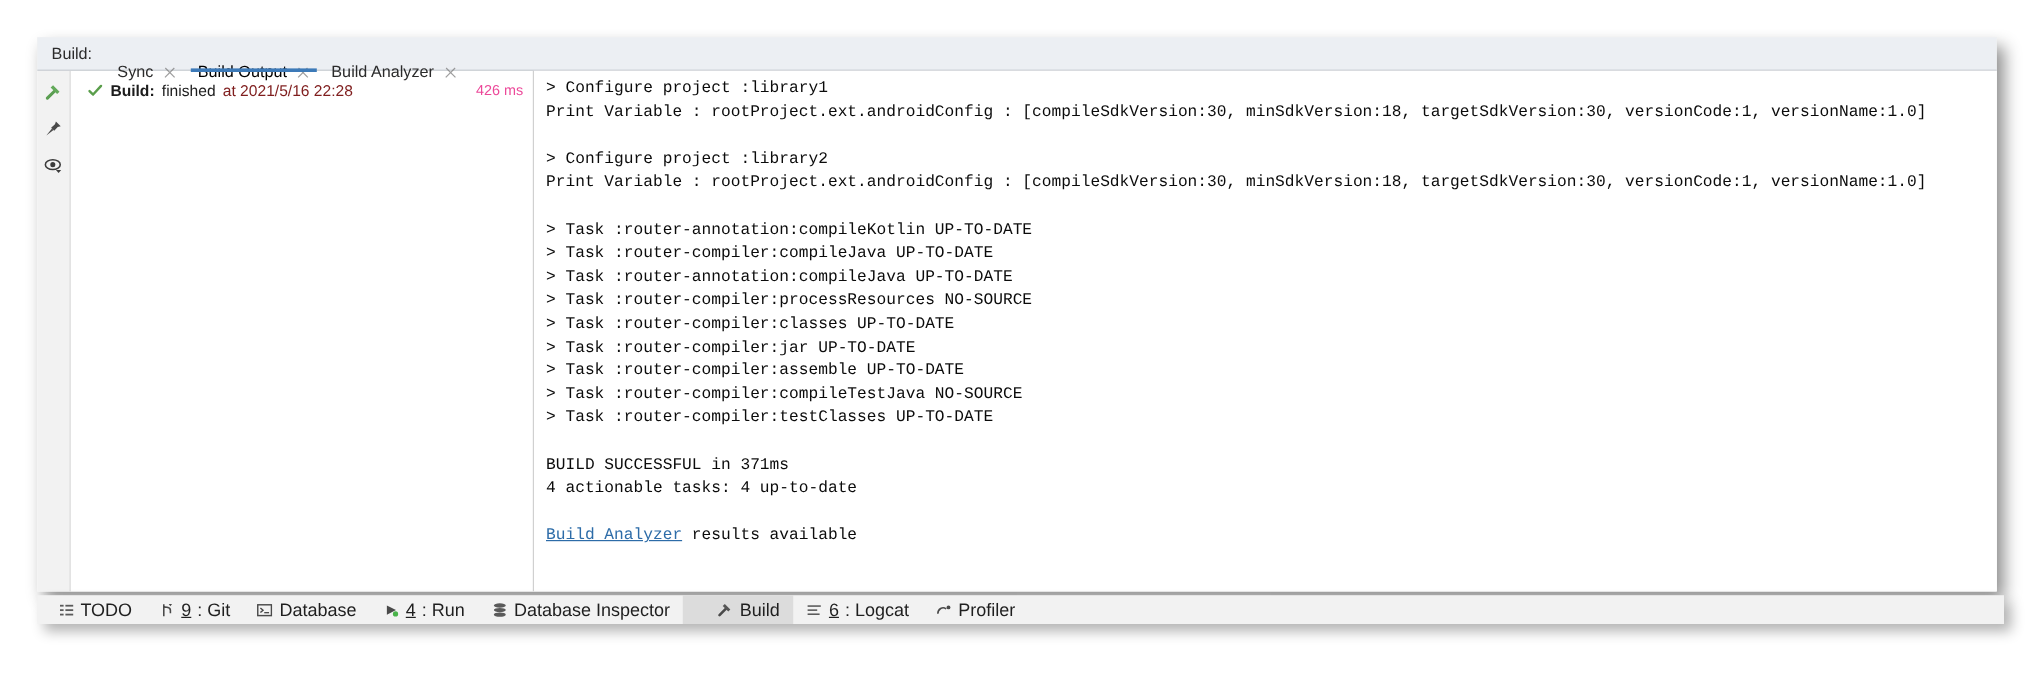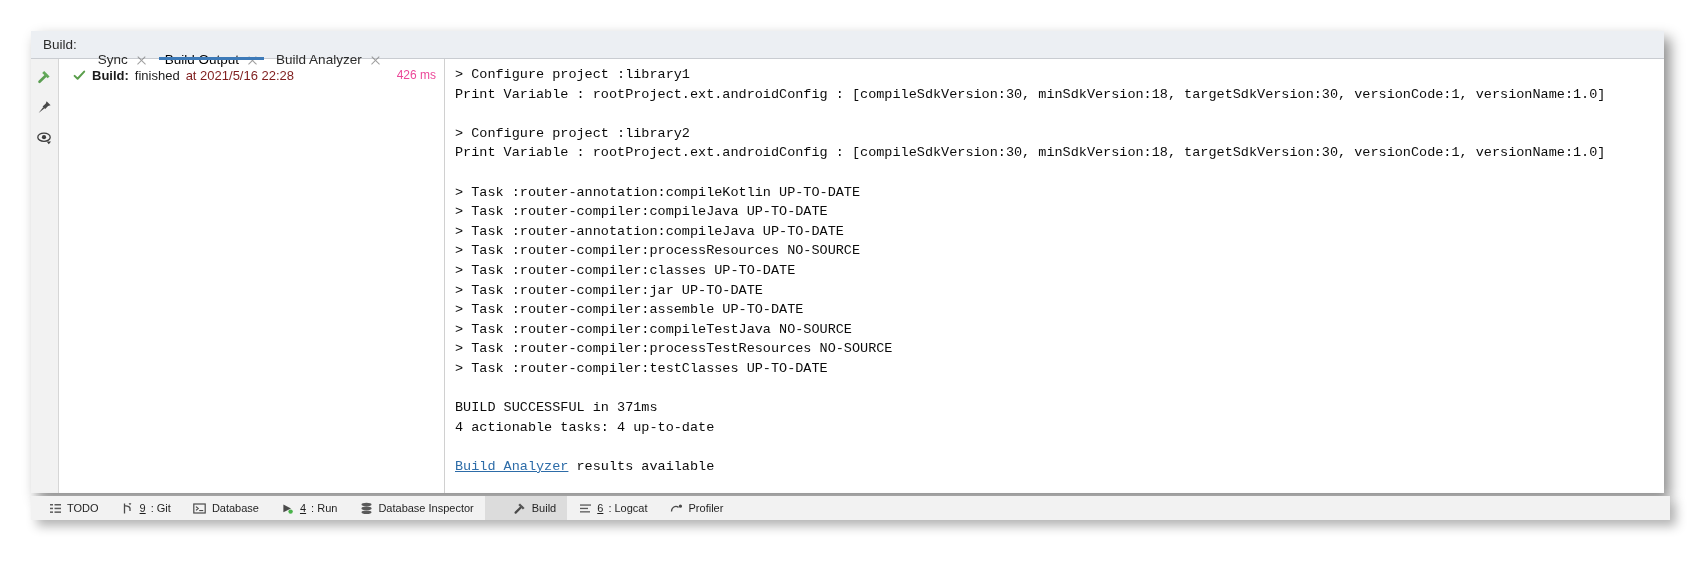--- a/index.html
+++ b/index.html
@@ -175,21 +175,21 @@
   .statusbar {
     position: absolute;
     left: 31px;
     top: 496px;
     width: 1633px;
     height: 24px;
     background: #f2f2f2;
     display: flex;
     align-items: center;
     padding-left: 6px;
-    font-size: 11px;
+    font-size: 15px;
     color: #1f1f1f;
     box-shadow: 6px 6px 11px rgba(0,0,0,0.30);
   }
   .sb-item {
     display: flex;
     align-items: center;
     gap: 5px;
     height: 24px;
     padding: 0 11px;
     white-space: nowrap;
@@ -279,21 +279,20 @@
         <div class="cline">Print Variable : rootProject.ext.androidConfig : [compileSdkVersion:30, minSdkVersion:18, targetSdkVersion:30, versionCode:1, versionName:1.0]</div>
         <div class="cline blank"></div>
         <div class="cline">&gt; Task :router-annotation:compileKotlin UP-TO-DATE</div>
         <div class="cline">&gt; Task :router-compiler:compileJava UP-TO-DATE</div>
         <div class="cline">&gt; Task :router-annotation:compileJava UP-TO-DATE</div>
         <div class="cline">&gt; Task :router-compiler:processResources NO-SOURCE</div>
         <div class="cline">&gt; Task :router-compiler:classes UP-TO-DATE</div>
         <div class="cline">&gt; Task :router-compiler:jar UP-TO-DATE</div>
         <div class="cline">&gt; Task :router-compiler:assemble UP-TO-DATE</div>
         <div class="cline">&gt; Task :router-compiler:compileTestJava NO-SOURCE</div>
-        <div class="cline">&gt; Task :router-compiler:processTestResources NO-SOURCE</div>
         <div class="cline">&gt; Task :router-compiler:testClasses UP-TO-DATE</div>
         <div class="cline blank"></div>
         <div class="cline">BUILD SUCCESSFUL in 371ms</div>
         <div class="cline">4 actionable tasks: 4 up-to-date</div>
         <div class="cline blank"></div>
         <div class="cline"><span class="link">Build Analyzer</span><span> results available</span></div>
       </div>
 
     </div>
   </div>

